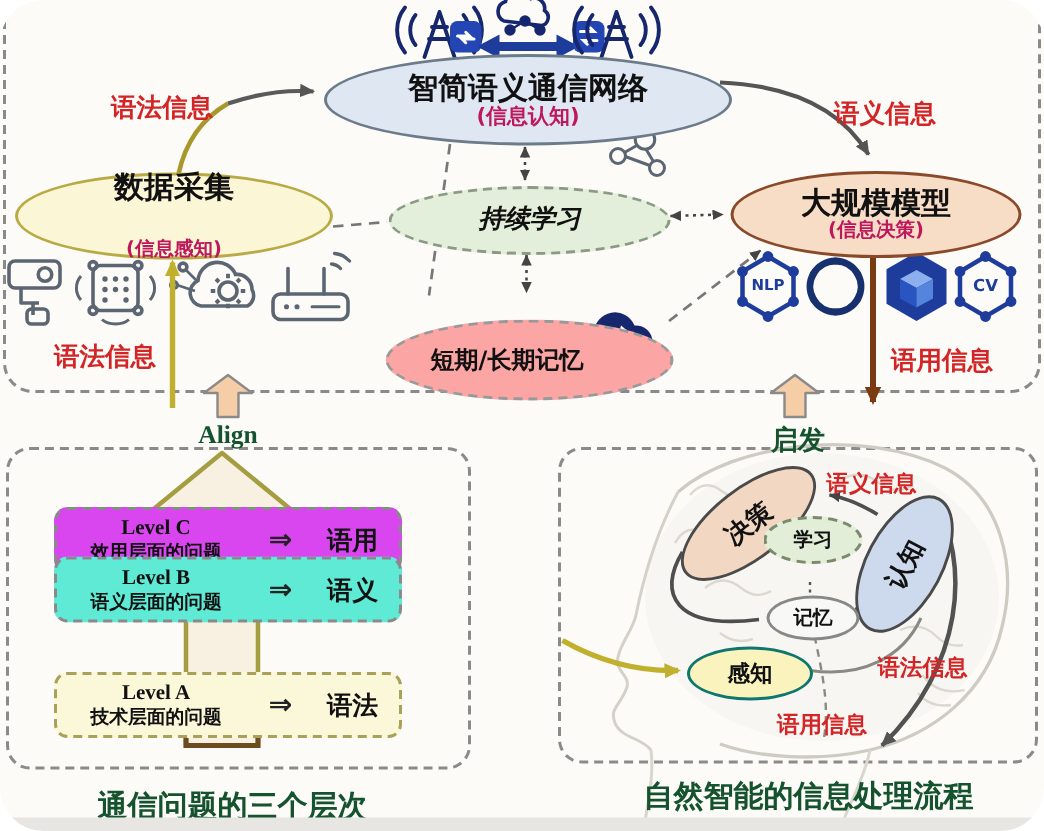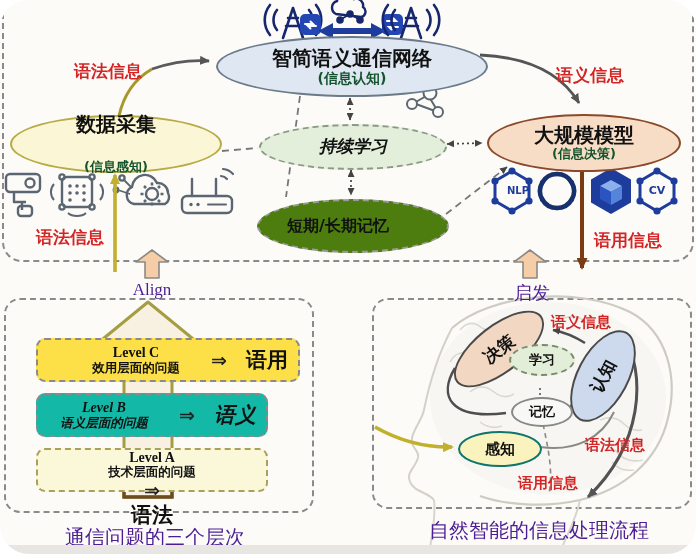--- a/index.html
+++ b/index.html
@@ -4,30 +4,30 @@
 <style>
   html,body{margin:0;padding:0;background:#ffffff;}
   #stage{position:relative;width:696px;height:554px;overflow:hidden;
          background:#fcfbf8;font-family:"DejaVu Sans","Liberation Sans",sans-serif;border-radius:29px;}
   .abs{position:absolute;}
   .frame{position:absolute;border:2px dashed #8a8a8a;border-radius:20px;z-index:0;}
   svg.layer{position:absolute;left:0;top:0;z-index:1;}
   .ell{position:absolute;border-radius:50%;display:flex;flex-direction:column;
        align-items:center;justify-content:center;text-align:center;z-index:2;line-height:1.15;}
   .ell .t1{font-weight:bold;color:#111;}
-  .ell .t2{font-weight:bold;color:#14532d;text-align:right;}
+  .ell .t2{font-weight:bold;color:#be185d;text-align:right;}
   .redlbl{position:absolute;color:#d32525;font-weight:bold;z-index:3;white-space:nowrap;}
-  .cap{position:absolute;color:#4c1d95;font-weight:normal;text-align:center;z-index:3;white-space:nowrap;}
+  .cap{position:absolute;color:#14532d;font-weight:bold;text-align:center;z-index:3;white-space:nowrap;}
   .level{position:absolute;left:36px;width:228px;height:40px;border:2px dashed #8a8a8a;
          border-radius:9px;display:flex;align-items:center;z-index:2;}
   .level .lft{width:132px;text-align:center;line-height:1.1;}
   .level .nm{font-family:"Liberation Serif","DejaVu Serif",serif;font-weight:bold;font-size:14px;color:#111;}
   .level .ds{font-weight:bold;font-size:12.5px;color:#111;}
   .level .ar{font-weight:bold;font-size:19px;color:#222;width:34px;text-align:center;}
-  .level .tm{font-weight:bold;font-size:21px;color:#111;flex:1;text-align:center;}
+  .level .tm{font-weight:bold;font-size:17px;color:#111;flex:1;text-align:center;}
   .brainell{position:absolute;border-radius:50%;display:flex;align-items:center;
             justify-content:center;font-weight:bold;color:#111;z-index:3;}
   .hexlbl{position:absolute;z-index:3;font-weight:bold;color:#1d3c9c;text-align:center;}
 </style>
 </head>
 <body>
 
 <div id="stage">
 
   <div class="frame" style="left:2px;top:-42px;width:688px;height:300px;"></div>
@@ -246,52 +246,52 @@
 
   <div class="ell" style="left:487px;top:114px;width:190px;height:54px;background:#f7dcc6;border:2.5px solid #8a4a2a;">
     <div class="t1" style="font-size:20px;">大规模模型</div>
     <div class="t2" style="font-size:13px;">(信息决策)</div>
   </div>
 
   <div class="ell" style="left:259px;top:124px;width:184px;height:42px;background:#e4efdb;border:2px dashed #8a9a85;">
     <div class="t1" style="font-size:17px;font-style:italic;">持续学习</div>
   </div>
 
-  <div class="ell" style="left:257px;top:199px;width:188px;height:50px;background:#4d7c0f;border:2px dashed #999;">
+  <div class="ell" style="left:257px;top:213px;width:188px;height:50px;background:#fca5a5;border:2px dashed #999;">
     <div class="t1" style="font-size:16px;padding-right:30px;">短期/长期记忆</div>
   </div>
 
   <div class="redlbl" style="left:74px;top:60px;font-size:17px;">语法信息</div>
   <div class="redlbl" style="left:556px;top:64px;font-size:17px;">语义信息</div>
   <div class="redlbl" style="left:36px;top:226px;font-size:17px;">语法信息</div>
   <div class="redlbl" style="left:594px;top:229px;font-size:17px;">语用信息</div>
 
-  <div class="hexlbl" style="left:498px;top:185px;width:40px;font-size:10px;">NLP</div>
+  <div class="hexlbl" style="left:498px;top:185px;width:28px;font-size:10px;">NLP</div>
   <div class="hexlbl" style="left:644px;top:184px;width:26px;font-size:11px;">CV</div>
 
   <div class="cap" style="left:118px;top:280px;width:68px;font-size:17px;font-family:'Liberation Serif','DejaVu Serif',serif;">Align</div>
   <div class="cap" style="left:504px;top:281px;width:56px;font-size:18px;">启发</div>
 
-  <div class="level" style="top:338px;background:#fde047;padding-left:32px;">
+  <div class="level" style="top:338px;background:#d946ef;">
     <div class="lft">
         <div class="nm">Level C</div>
       <div class="ds">效用层面的问题</div>
       </div>
     <div class="ar">⇒</div>
     <div class="tm">语用</div>
   </div>
-  <div class="level" style="top:393px;background:#14b8a6;font-style:italic;">
+  <div class="level" style="top:371px;background:#5eead4;">
     <div class="lft">
         <div class="nm">Level B</div>
       <div class="ds">语义层面的问题</div>
       </div>
     <div class="ar">⇒</div>
     <div class="tm">语义</div>
   </div>
-  <div class="level" style="top:448px;background:#fbf8da;border-color:#a9a05a;flex-direction:column;">
+  <div class="level" style="top:448px;background:#fbf8da;border-color:#a9a05a;">
     <div class="lft">
         <div class="nm">Level A</div>
       <div class="ds">技术层面的问题</div>
       </div>
     <div class="ar">⇒</div>
     <div class="tm">语法</div>
   </div>
   <div class="cap" style="left:30px;top:524px;width:250px;font-size:20px;">通信问题的三个层次</div>
 
   <div class="brainell" style="left:445px;top:325px;width:104px;height:44px;background:#f2d7c2;border:2.5px solid #4a4a4a;font-size:17px;transform:rotate(-38deg);">

